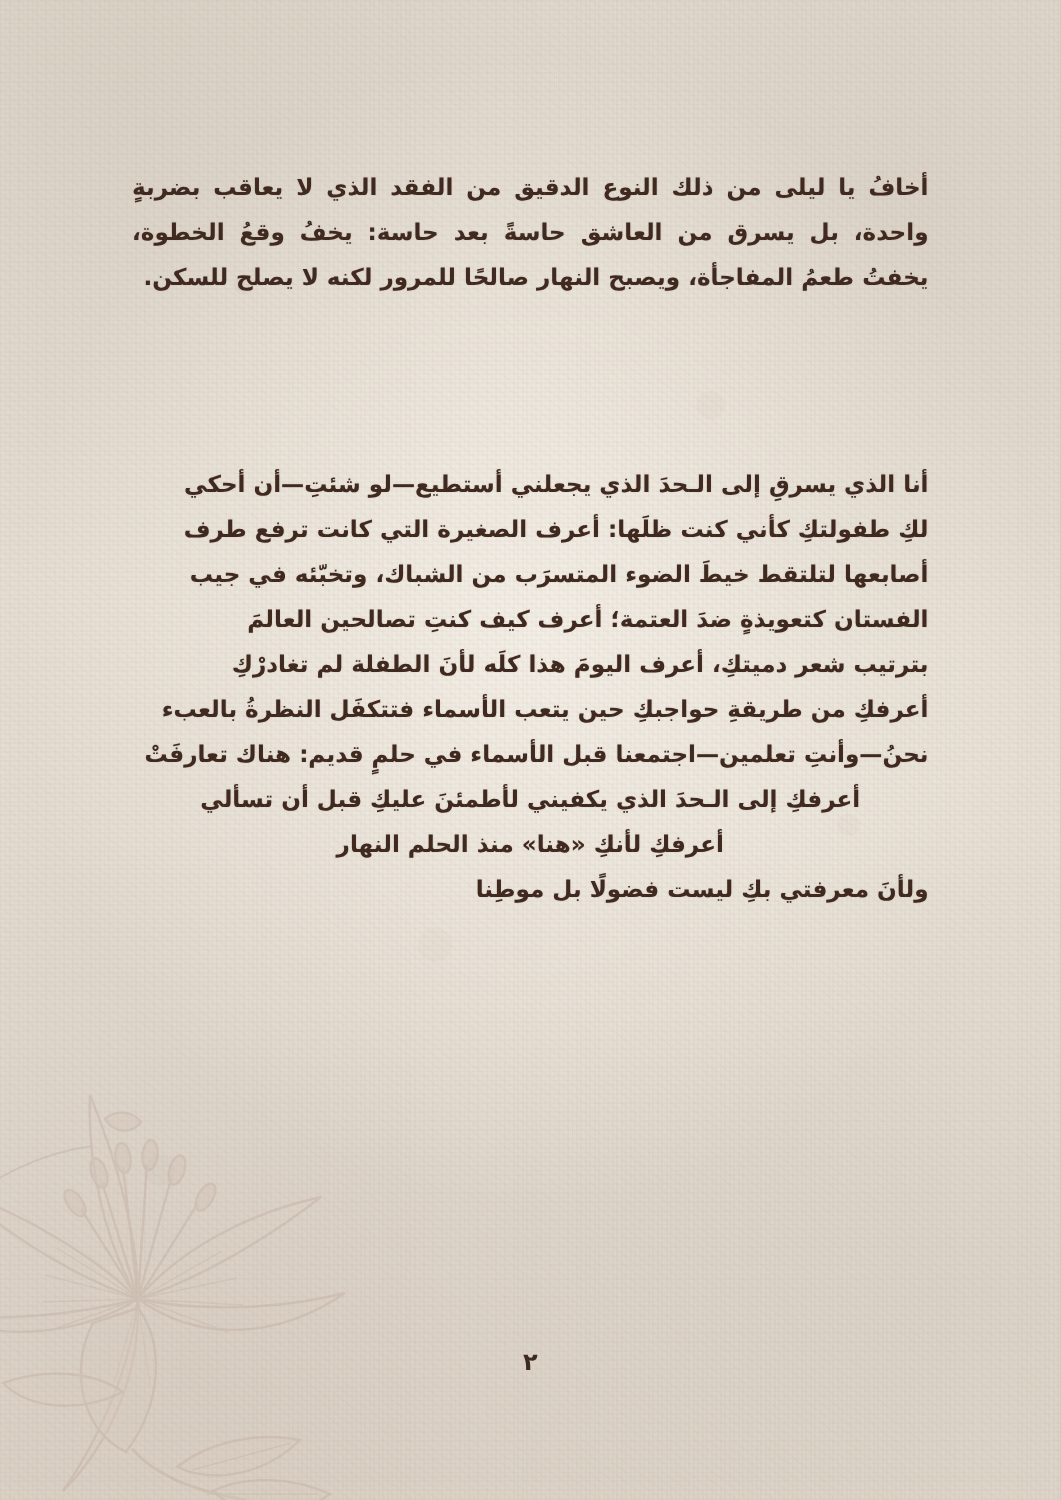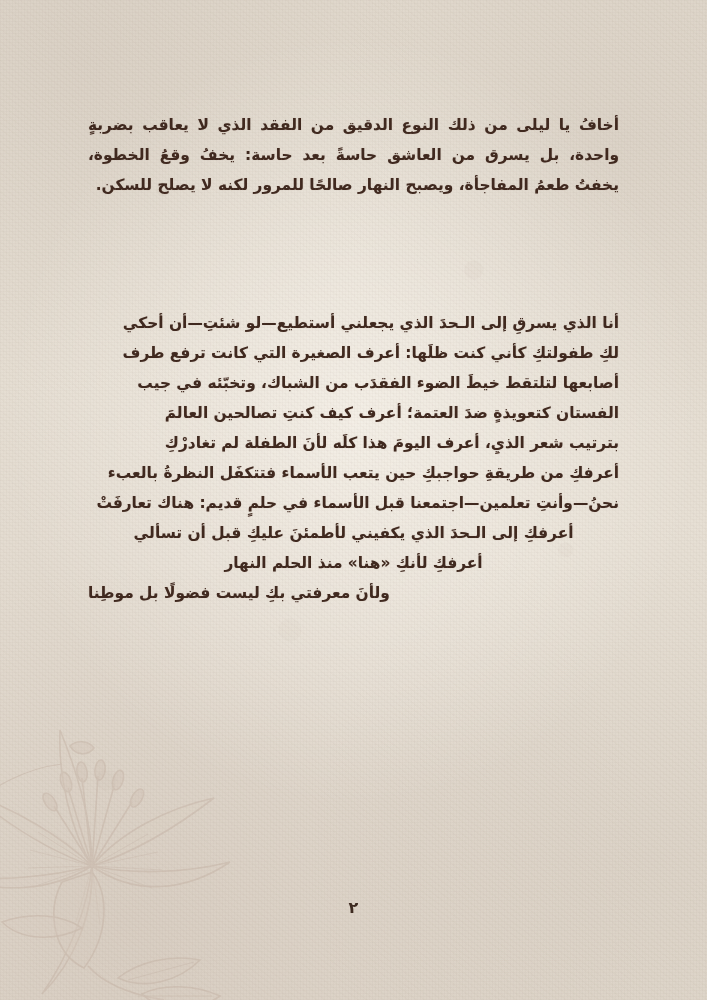--- a/index.html
+++ b/index.html
@@ -73,21 +73,21 @@
     text-shadow: 0 0 1px rgba(64,41,31,0.20);
   }
   #para-1 { position: absolute; top: 110px; left: 88px; right: 88px; }
   #para-2 { position: absolute; top: 308px; left: 88px; right: 88px; }
 
   #para-2 .line {
     display: block;
     text-align: justify;
   }
   #para-2 .line.center { text-align: center; }
-  #para-2 .line.last { text-align: left; }
+  #para-2 .line.last { text-align: right; }
 
   .page-number {
     position: absolute;
     left: 0;
     right: 0;
     top: 898px;
     text-align: center;
     color: #3d2a20;
     font-size: 16px;
     font-weight: bold;
@@ -148,23 +148,23 @@
       <path d="M60 206 C88 196, 120 198, 140 212 C112 226, 78 224, 60 206 Z" fill="#d4c5b8" fill-opacity="0.30"></path>
       <path d="M24 96 C48 70, 86 52, 120 48" stroke-width="1.2"></path>
     </g>
   </svg>
 
   <div class="para" id="para-1">أخافُ يا ليلى من ذلك النوع الدقيق من الفقد الذي لا يعاقب بضربةٍ واحدة، بل يسرق من العاشق حاسةً بعد حاسة: يخفُ وقعُ الخطوة، يخفتُ طعمُ المفاجأة، ويصبح النهار صالحًا للمرور لكنه لا يصلح للسكن.</div>
 
   <div class="para" id="para-2">
     <span class="line">أنا الذي يسرقِ إلى الـحدَ الذي يجعلني أستطيع—لو شئتِ—أن أحكي</span>
     <span class="line">لكِ طفولتكِ كأني كنت ظلَها: أعرف الصغيرة التي كانت ترفع طرف</span>
-    <span class="line">أصابعها لتلتقط خيطَ الضوء الفقدَب من الشباك، وتخبّئه في جيب</span>
+    <span class="line">أصابعها لتلتقط خيطَ الضوء المتسرَب من الشباك، وتخبّئه في جيب</span>
     <span class="line">الفستان كتعويذةٍ ضدَ العتمة؛ أعرف كيف كنتِ تصالحين العالمَ</span>
-    <span class="line">بترتيب شعر الذيِ، أعرف اليومَ هذا كلَه لأنَ الطفلة لم تغادرْكِ</span>
+    <span class="line">بترتيب شعر دميتكِ، أعرف اليومَ هذا كلَه لأنَ الطفلة لم تغادرْكِ</span>
     <span class="line">أعرفكِ من طريقةِ حواجبكِ حين يتعب الأسماء فتتكفَل النظرةُ بالعبء</span>
     <span class="line">نحنُ—وأنتِ تعلمين—اجتمعنا قبل الأسماء في حلمٍ قديم: هناك تعارفَتْ</span>
     <span class="line center">أعرفكِ إلى الـحدَ الذي يكفيني لأطمئنَ عليكِ قبل أن تسألي</span>
     <span class="line center">أعرفكِ لأنكِ «هنا» منذ الحلم النهار</span>
     <span class="line last">ولأنَ معرفتي بكِ ليست فضولًا بل موطِنا</span>
   </div>
 
   <div class="page-number">٢</div>
 </div>
 

